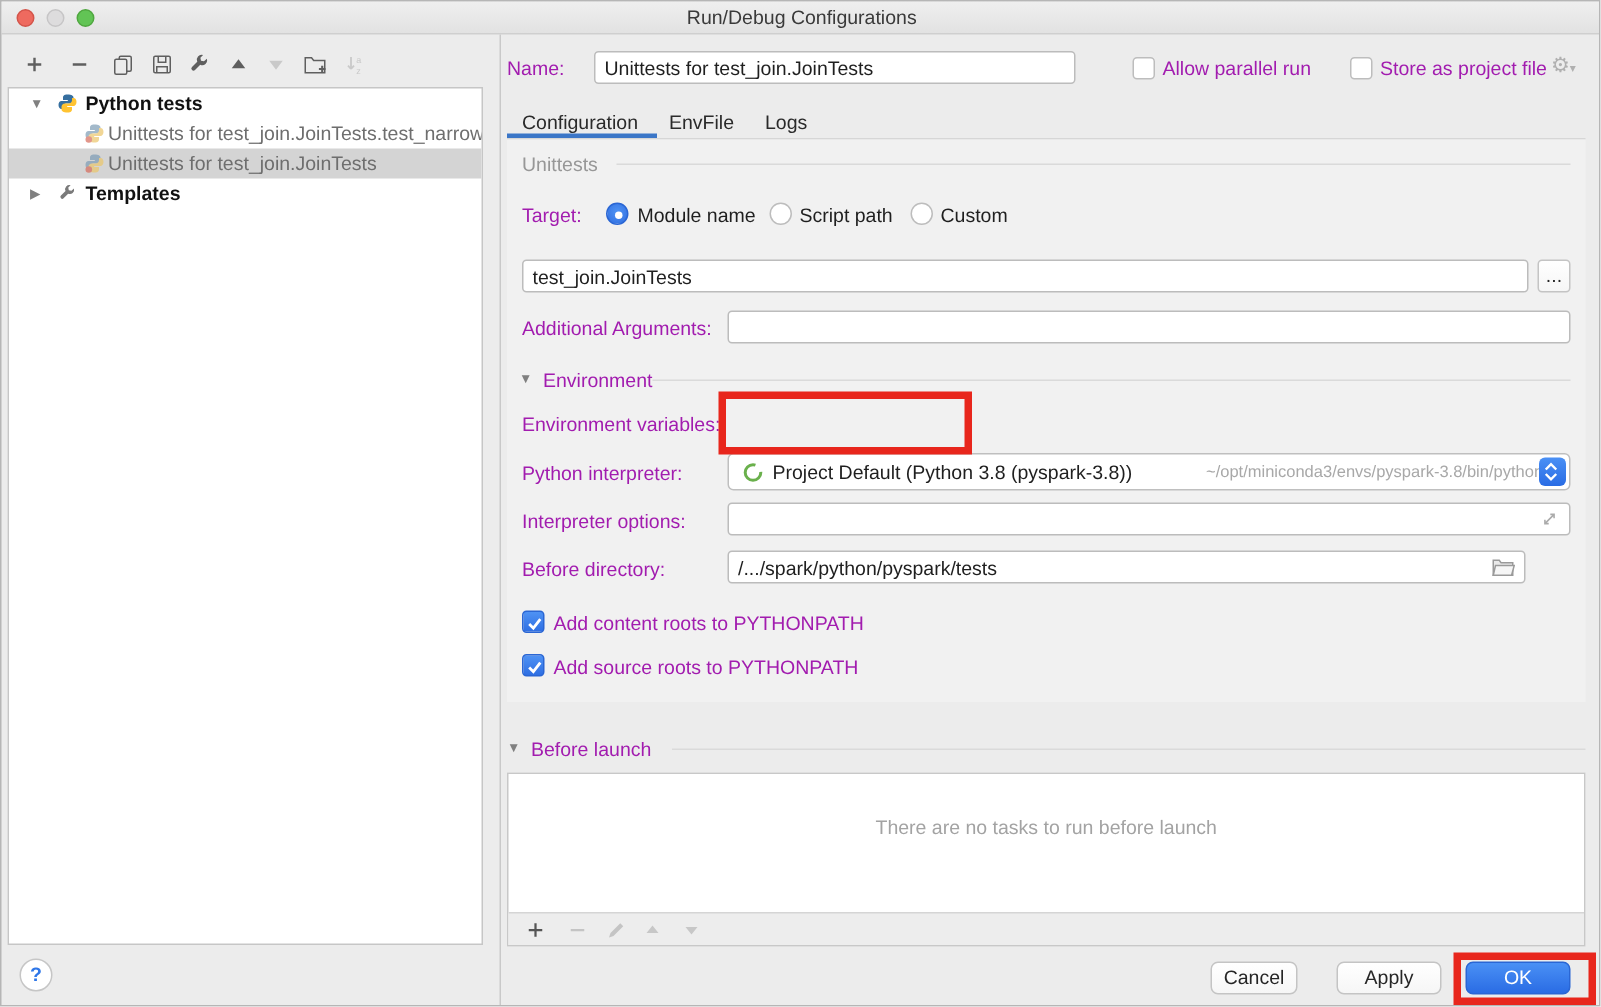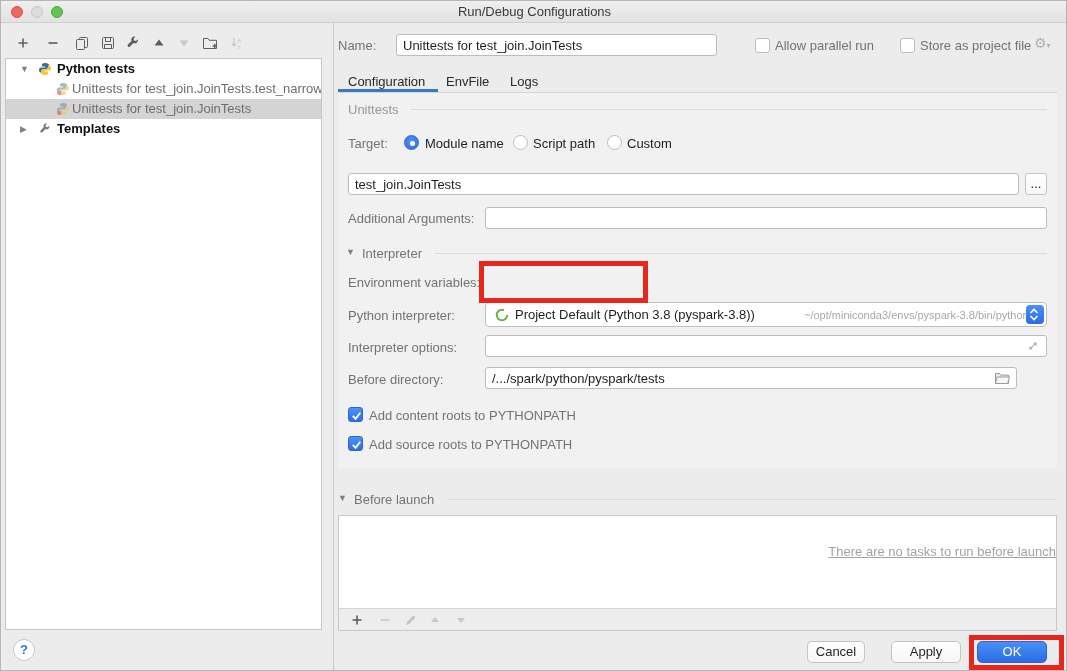--- a/index.html
+++ b/index.html
@@ -26,21 +26,21 @@
   .dim { color:#6e6e6e; }
   .tri { font-size:9px; color:#808080; }
   .splitter { position:absolute; left:332px; top:22px; width:1px; height:649px; background:#c9c9c9; }
 
   .icon16 { width:16px; height:16px; display:block; }
   .toolbtn { position:absolute; top:34px; }
 
   
   .input { background:#fff; border:1px solid #bcbcbc; border-radius:3px; height:22px; line-height:20px;
            padding:0 6px; font-family:"Liberation Sans",sans-serif; font-size:13px; color:#1f1f1f; width:100%; }
-  .flabel { position:absolute; height:16px; line-height:16px; color:#737373; }
+  .flabel { position:absolute; height:16px; line-height:16px; color:#a21caf; }
   .panel { position:absolute; left:337px; top:92px; width:719px; height:375px; background:#f1f1f1; }
   .seclabel { color:#979797; }
   .hr { position:absolute; height:1px; background:#dadada; }
 
   .tab { position:absolute; top:71px; height:20px; line-height:20px; color:#2a2a2a; }
   .tabline { position:absolute; left:337px; top:88px; width:100px; height:3px; background:#3b76c7; }
   .tabsep { position:absolute; left:337px; top:91px; width:719px; height:1px; background:#d6d6d6; }
 
   .radio { position:absolute; width:15px; height:15px; border-radius:50%; background:#fff; border:1px solid #bdbdbd; }
   .radio.on { background:radial-gradient(circle at 50% 40%, #4f93f4, #2f6de0); border:1px solid #2a66d4; }
@@ -60,21 +60,21 @@
   .combo { position:absolute; background:#fff; border:1px solid #bfbfbf; border-radius:4px; height:25px; }
   .stepper { position:absolute; right:2px; top:2px; width:18px; height:19px; border-radius:4px;
              background:linear-gradient(#4a90f5,#2a6ce4); }
   .focusring { box-shadow:0 0 0 3px #a8caf1; border:1px solid #7fa8dc !important; }
 
   .helpbtn { position:absolute; left:12px; top:638px; width:22px; height:22px; border-radius:50%;
              background:#fff; border:1px solid #c6c6c6; color:#2f77e8; text-align:center; line-height:20px; font-weight:bold; }
 
   .blbox { position:absolute; left:337px; top:514px; width:719px; height:116px; background:#fff; border:1px solid #c8c8c8; }
   .bltools { position:absolute; left:0; bottom:0; width:100%; height:22px; background:#ededed; border-top:1px solid #d5d5d5; }
-  .empty { position:absolute; left:0; top:28px; width:100%; text-align:right; color:#a3a3a3;text-decoration:underline; }
+  .empty { position:absolute; left:0; top:28px; width:100%; text-align:center; color:#a3a3a3; }
   .gear { font-size:14px; color:#b0b0b0; }
 </style>
 </head>
 <body>
 
 <div class="window">
 
   <div class="titlebar">
     <span class="tl red"></span>
     <span class="tl grey"></span>
@@ -206,21 +206,21 @@
     <input class="input" value="test_join.JoinTests" style="">
   </div>
   <div class="btn" style="left:1024px;top:172px;width:22px;border-radius:3px">...</div>
 
   <div class="flabel" style="left:347px;top:210px">Additional Arguments:</div>
   <div class="abs" style="left:484px;top:206px;width:562px">
     <input class="input" value="" style="">
   </div>
 
   <span class="abs tri" style="left:345px;top:246px">▼</span>
-  <div class="flabel" style="left:361px;top:245px">Interpreter</div>
+  <div class="flabel" style="left:361px;top:245px">Environment</div>
   <div class="hr" style="left:434px;top:252px;width:612px"></div>
 
   <div class="flabel" style="left:347px;top:274px">Environment variables:</div>
 
   <div class="flabel" style="left:347px;top:307px">Python interpreter:</div>
   <div class="combo" style="left:484px;top:301px;width:562px">
     <span class="abs" style="left:9px;top:5px">
       <svg width="14" height="14" viewBox="0 0 14 14">
           <circle cx="7" cy="7" r="5.2" fill="none" stroke="#6ab04c" stroke-width="2" stroke-dasharray="26 6"></circle>
         </svg></span>

